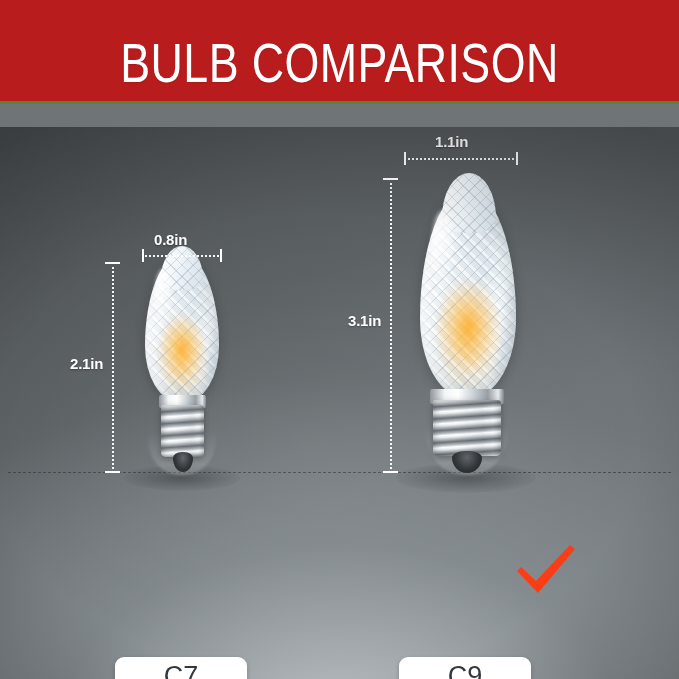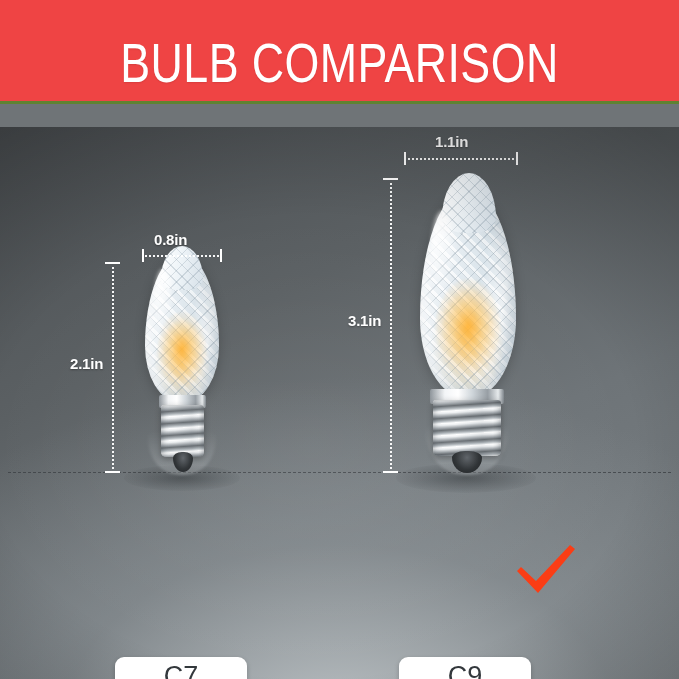--- a/index.html
+++ b/index.html
@@ -8,21 +8,21 @@
   #infographic{
     position:relative;
     width:679px;height:679px;
     overflow:hidden;
     background:#6f7477;
   }
 
   
   #header-banner{
     position:absolute;left:0;top:0;width:679px;height:104px;
-    background:#ef4444;
+    background:#b91c1c;
     box-sizing:border-box;
     border-bottom:3px solid #5f8232;
   }
   #page-title{
     position:absolute;left:0;top:0;width:679px;height:124px;
     display:flex;align-items:center;justify-content:center;
     color:#ffffff;
     font-size:56px;
     letter-spacing:0.5px;
     font-weight:400;

